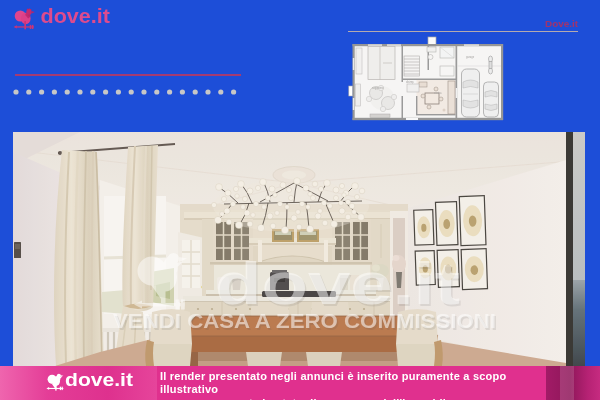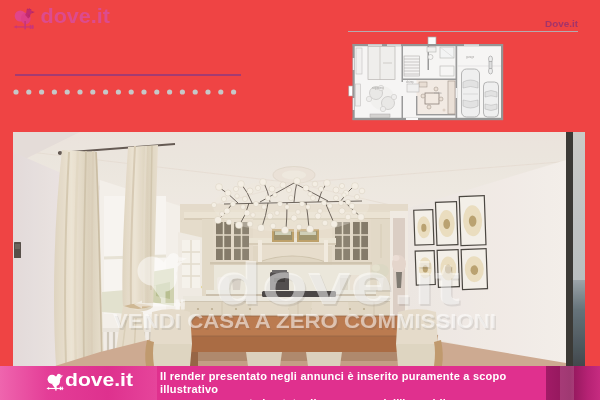--- a/index.html
+++ b/index.html
@@ -1,17 +1,17 @@
 <!DOCTYPE html>
 <html><head>
 <meta charset="utf-8">
 <style>
   html,body{margin:0;padding:0;}
   body{width:600px;height:400px;font-family:"Liberation Sans",sans-serif;background:#ffffff;overflow:hidden;}
-  .page{position:relative;width:600px;height:400px;background:#ef4444;overflow:hidden;}
+  .page{position:relative;width:600px;height:400px;background:#1d4ed8;overflow:hidden;}
   .abs{position:absolute;}
 </style>
 </head>
 <body>
 <div class="page">
 
   <div class="abs" style="left:12px;top:5px;width:120px;height:28px;">
     <svg width="120" height="28" viewBox="0 0 120 28">
 
       <g>

